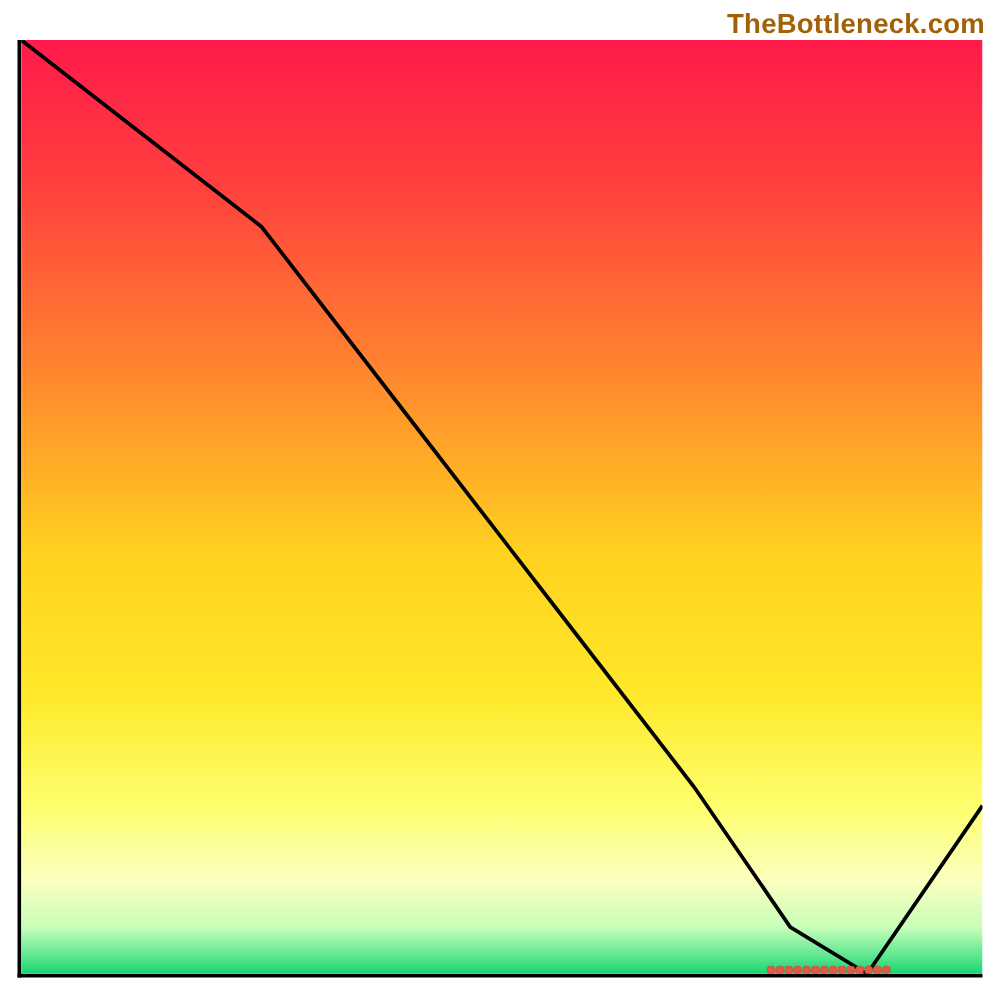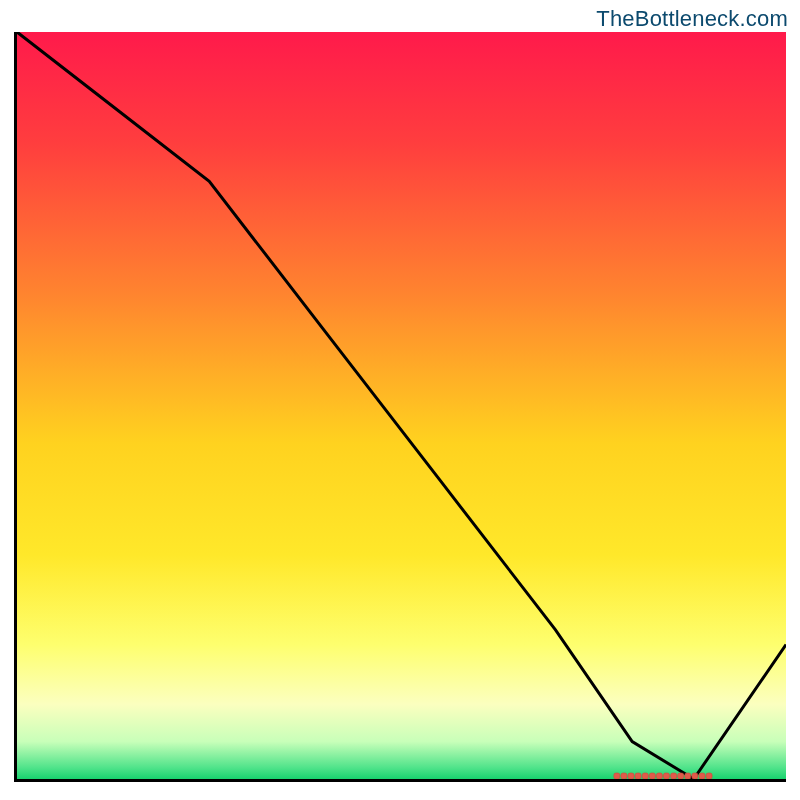--- a/index.html
+++ b/index.html
@@ -14,22 +14,22 @@
   .container {
     position: relative;
     width: 800px;
     height: 800px;
   }
   .watermark {
     position: absolute;
     top: 6px;
     right: 12px;
     font-size: 22px;
-    font-weight: 400;
-    color: #0c4a6e;
+    font-weight: 700;
+    color: #a16207;
     letter-spacing: 0.2px;
   }
   .plot-area {
     position: absolute;
     left: 14px;
     top: 32px;
     width: 772px;
     height: 750px;
     border: 3px solid #000000;
     border-top: none;

